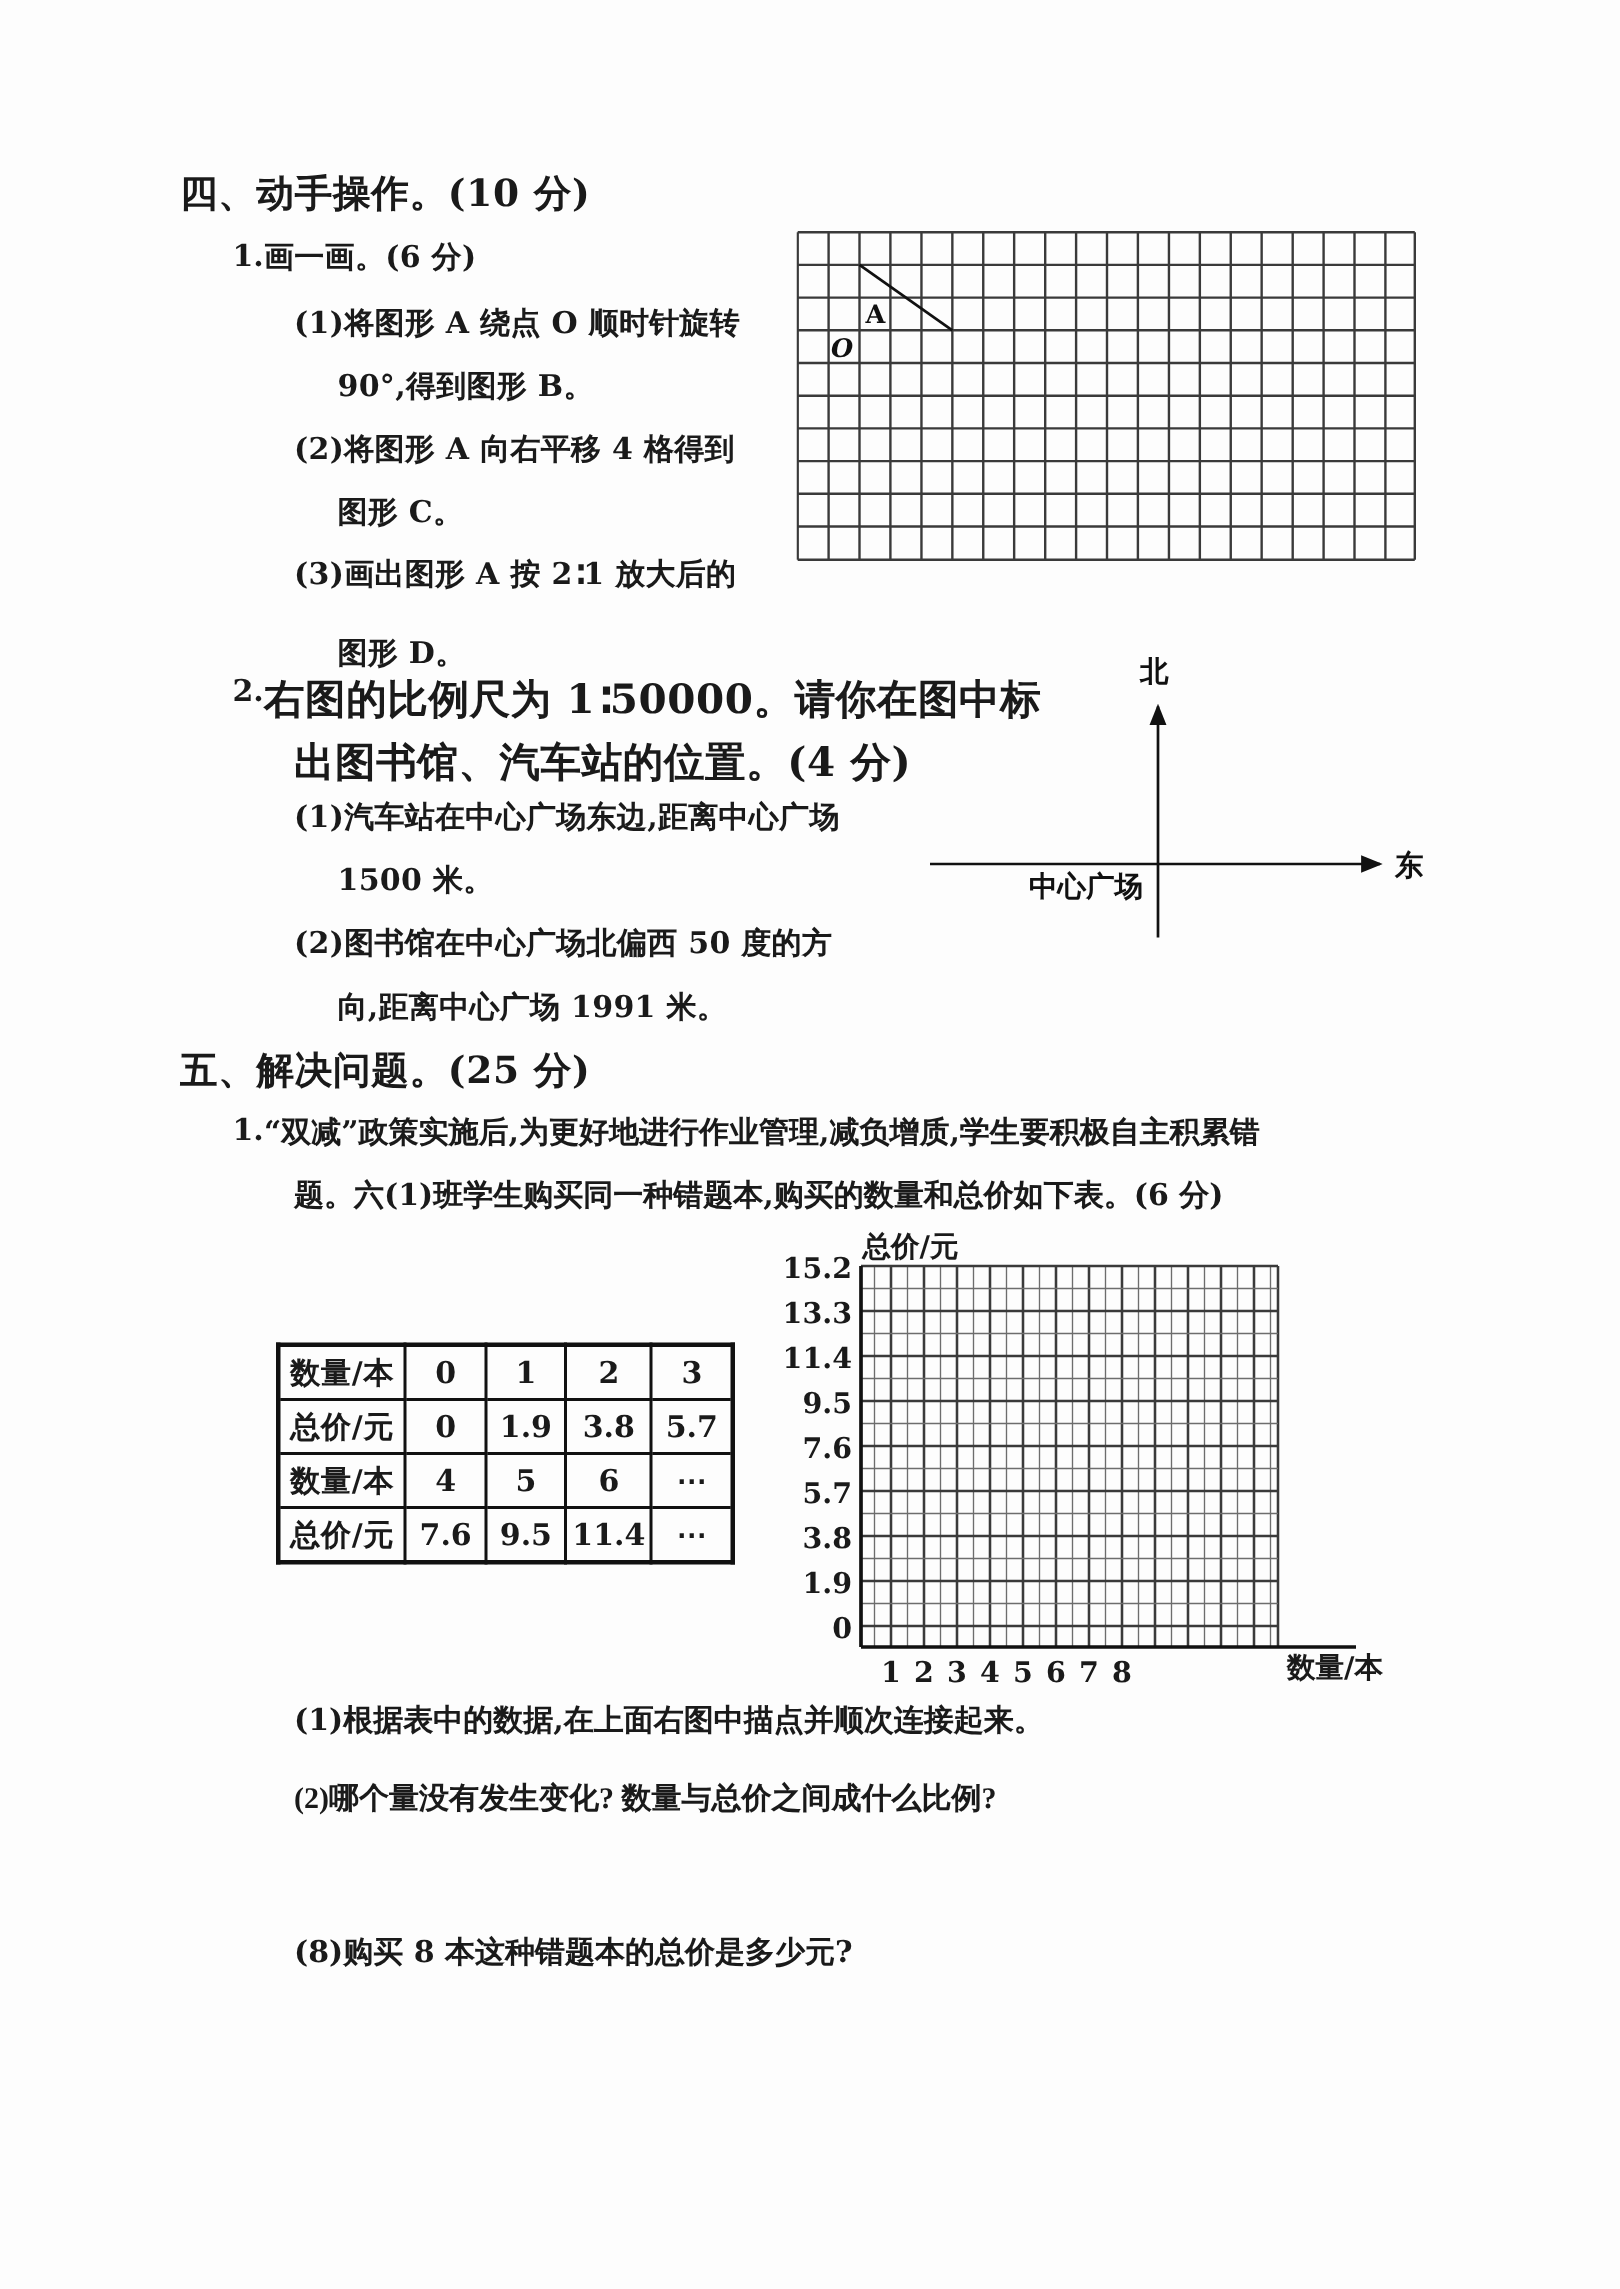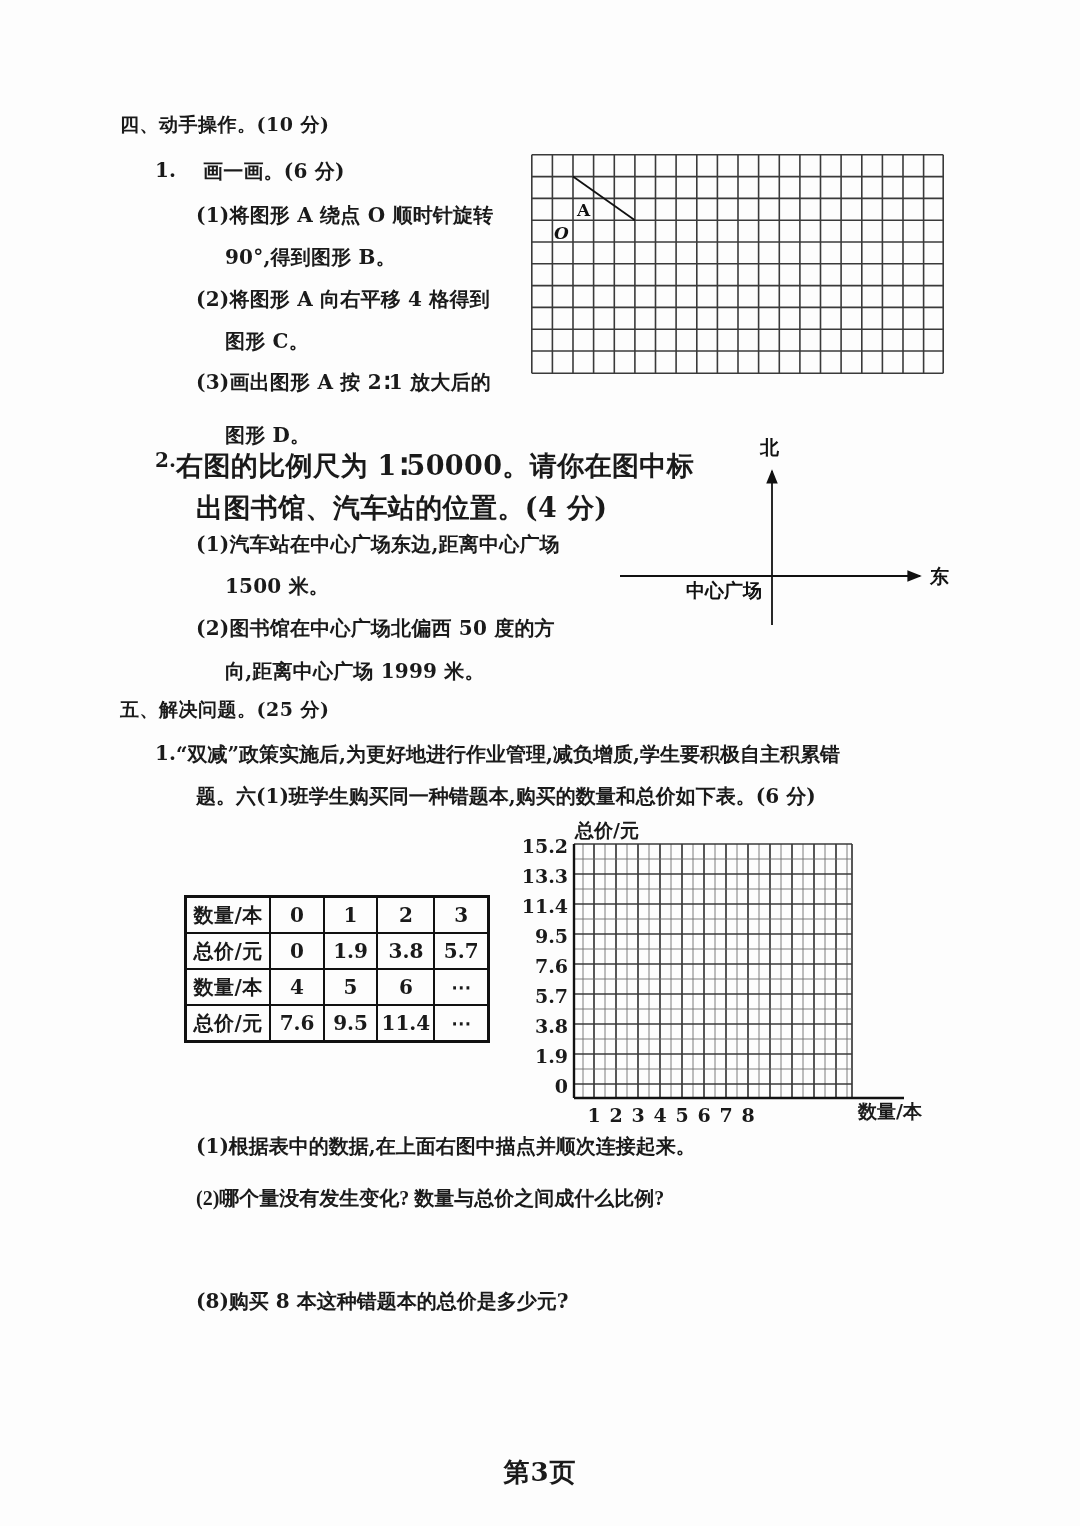--- a/index.html
+++ b/index.html
@@ -16,21 +16,21 @@
     overflow: hidden;
   }
   .page {
     position: absolute;
     inset: 0;
     background: #fdfdfd;
   }
   
   .abs { position: absolute; }
   .sec-head {
-    font-size: 19px;
+    font-size: 25px;
     font-weight: bold;
     letter-spacing: 0.5px;
     white-space: nowrap;
   }
   .q-num {
     font-size: 20px;
     font-weight: bold;
     white-space: nowrap;
   }
   .q-line {
@@ -136,21 +136,21 @@
   }
 </style>
 </head>
 <body>
 
 <div class="page">
 
   <div class="abs sec-head" style="left:120px; top:112px;">四、动手操作。(10 分)</div>
 
   <div class="abs q-num" style="left:155px; top:158px;">1.</div>
-  <div class="abs q-line" style="left:176px; top:158px;margin-left:27px;">画一画。(6 分)</div>
+  <div class="abs q-line" style="left:176px; top:158px;">画一画。(6 分)</div>
 
   <div class="abs q-line" style="left:196px; top:202px;">(1)将图形 A 绕点 O 顺时针旋转</div>
   <div class="abs q-line" style="left:225px; top:244px;">90°,得到图形 B。</div>
   <div class="abs q-line" style="left:196px; top:286px;">(2)将图形 A 向右平移 4 格得到</div>
   <div class="abs q-line" style="left:225px; top:328px;">图形 C。</div>
   <div class="abs q-line" style="left:196px; top:369px;">(3)画出图形 A 按 2∶1 放大后的</div>
   <div class="abs q-line" style="left:225px; top:422px;">图形 D。</div>
 
   <div id="shape-grid">
     <svg width="413" height="220" viewBox="0 0 413 220">
@@ -196,21 +196,21 @@
     <div class="glabel" style="left:46px; top:46px;">A</div>
     <div class="glabel ital" style="left:23px; top:69px;">O</div>
   </div>
 
   <div class="abs q-num" style="left:155px; top:448px;">2.</div>
   <div class="abs q-line-wide" style="left:176px; top:448px;">右图的比例尺为 1∶50000。请你在图中标</div>
   <div class="abs q-line-wide" style="left:196px; top:490px;">出图书馆、汽车站的位置。(4 分)</div>
   <div class="abs q-line" style="left:196px; top:531px;">(1)汽车站在中心广场东边,距离中心广场</div>
   <div class="abs q-line" style="left:225px; top:573px;">1500 米。</div>
   <div class="abs q-line" style="left:196px; top:615px;">(2)图书馆在中心广场北偏西 50 度的方</div>
-  <div class="abs q-line" style="left:225px; top:658px;">向,距离中心广场 1999 米。</div>
+  <div class="abs q-line" style="left:225px; top:658px;">向,距离中心广场 1991 米。</div>
 
   <div id="compass">
     <svg width="345" height="215" viewBox="0 0 345 215">
       <defs>
         <marker id="arrH" markerWidth="9" markerHeight="9" refX="7" refY="3.2" orient="auto" markerUnits="strokeWidth">
           <path d="M0,0 L8,3.2 L0,6.4 z" fill="#111"></path>
         </marker>
         <marker id="arrV" markerWidth="9" markerHeight="9" refX="7" refY="3.2" orient="auto" markerUnits="strokeWidth">
           <path d="M0,0 L8,3.2 L0,6.4 z" fill="#111"></path>
         </marker>
@@ -350,15 +350,14 @@
     <div class="xtick" style="left:196px; top:286px;">7</div>
     <div class="xtick" style="left:218px; top:286px;">8</div>
 
     <div class="axis-title" style="left:338px; top:281px;">数量/本</div>
   </div>
 
   <div class="abs sub-line" style="left:196px; top:1133px;">(1)根据表中的数据,在上面右图中描点并顺次连接起来。</div>
   <div class="abs sub-line" style="left:196px; top:1185px;font-family:Liberation Serif, serif;">(2)哪个量没有发生变化? 数量与总价之间成什么比例?</div>
   <div class="abs sub-line" style="left:196px; top:1288px;">(8)购买 8 本这种错题本的总价是多少元?</div>
 
-  <div id="footer">第3页</div>
 
 </div>
 
 </body></html>

